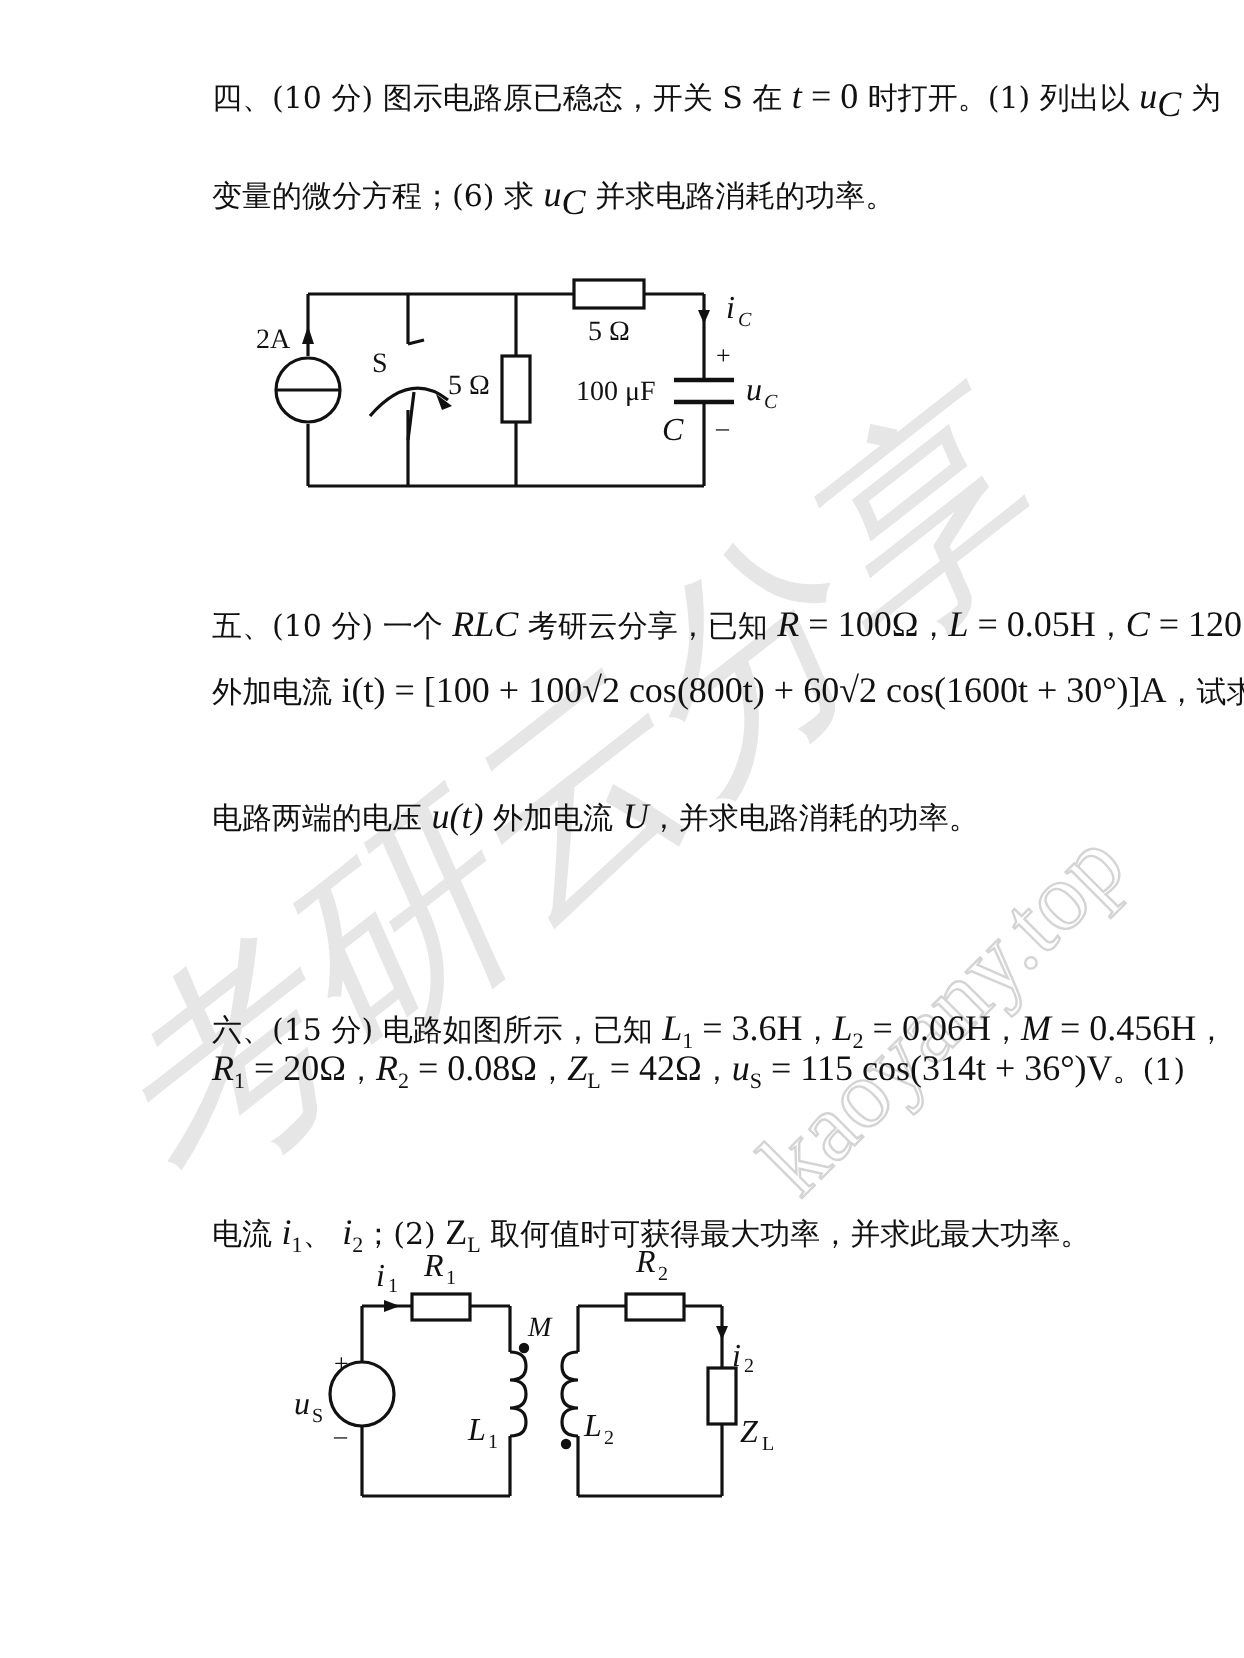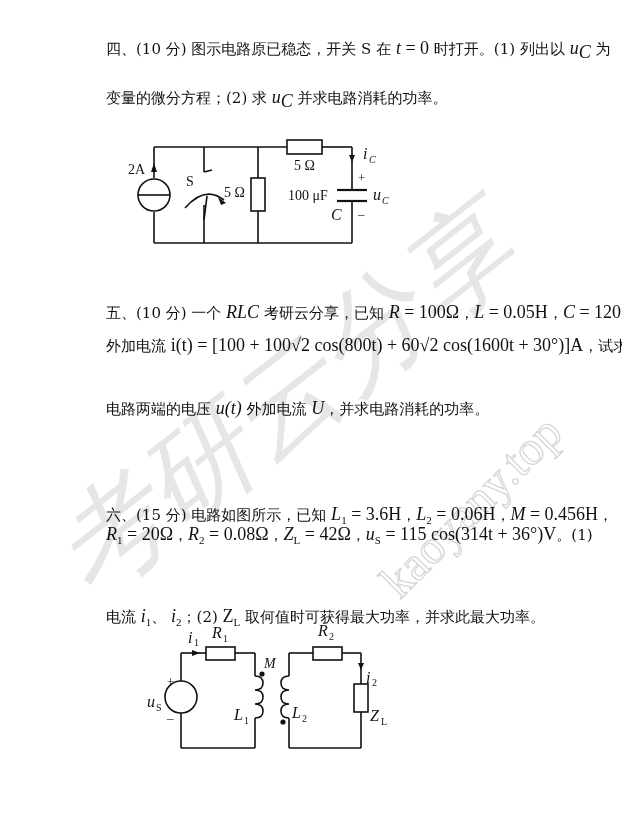--- a/index.html
+++ b/index.html
@@ -25,21 +25,21 @@
   <svg width="622" height="829" viewBox="0 0 622 829">
     <text x="0" y="0" font-size="110" fill="#e6e6e6" font-style="italic" transform="translate(90 600) rotate(-38)">考研云分享</text>
     <text x="0" y="0" font-size="48" fill="none" stroke="#d4d4d4" stroke-width="1.2" transform="translate(400 600) rotate(-45)">kaoyany.top</text>
   </svg>
 </div>
 
 <div class="line" style="top:38px">
   <span>四、(10 分) 图示电路原已稳态，开关 S 在 </span><span class="it">t</span><span class="rm"> = 0</span><span> 时打开。(1) 列出以 </span><span class="it">u</span><sub class="it">C</sub><span> 为</span>
 </div>
 <div class="line" style="top:87px">
-  <span>变量的微分方程；(2) 求 </span><span class="it">u</span><sub class="it">C</sub><span> 并求电路消耗的功率。</span>
+  <span>变量的微分方程；(6) 求 </span><span class="it">u</span><sub class="it">C</sub><span> 并求电路消耗的功率。</span>
 </div>
 
 <svg style="position:absolute;left:0;top:0" width="622" height="829">
   <g stroke="#111" stroke-width="1.6" fill="none">
 
     <line x1="154" y1="147" x2="287" y2="147"></line>
     <line x1="322" y1="147" x2="352" y2="147"></line>
     <line x1="154" y1="243" x2="352" y2="243"></line>
 
     <line x1="154" y1="147" x2="154" y2="178"></line>

